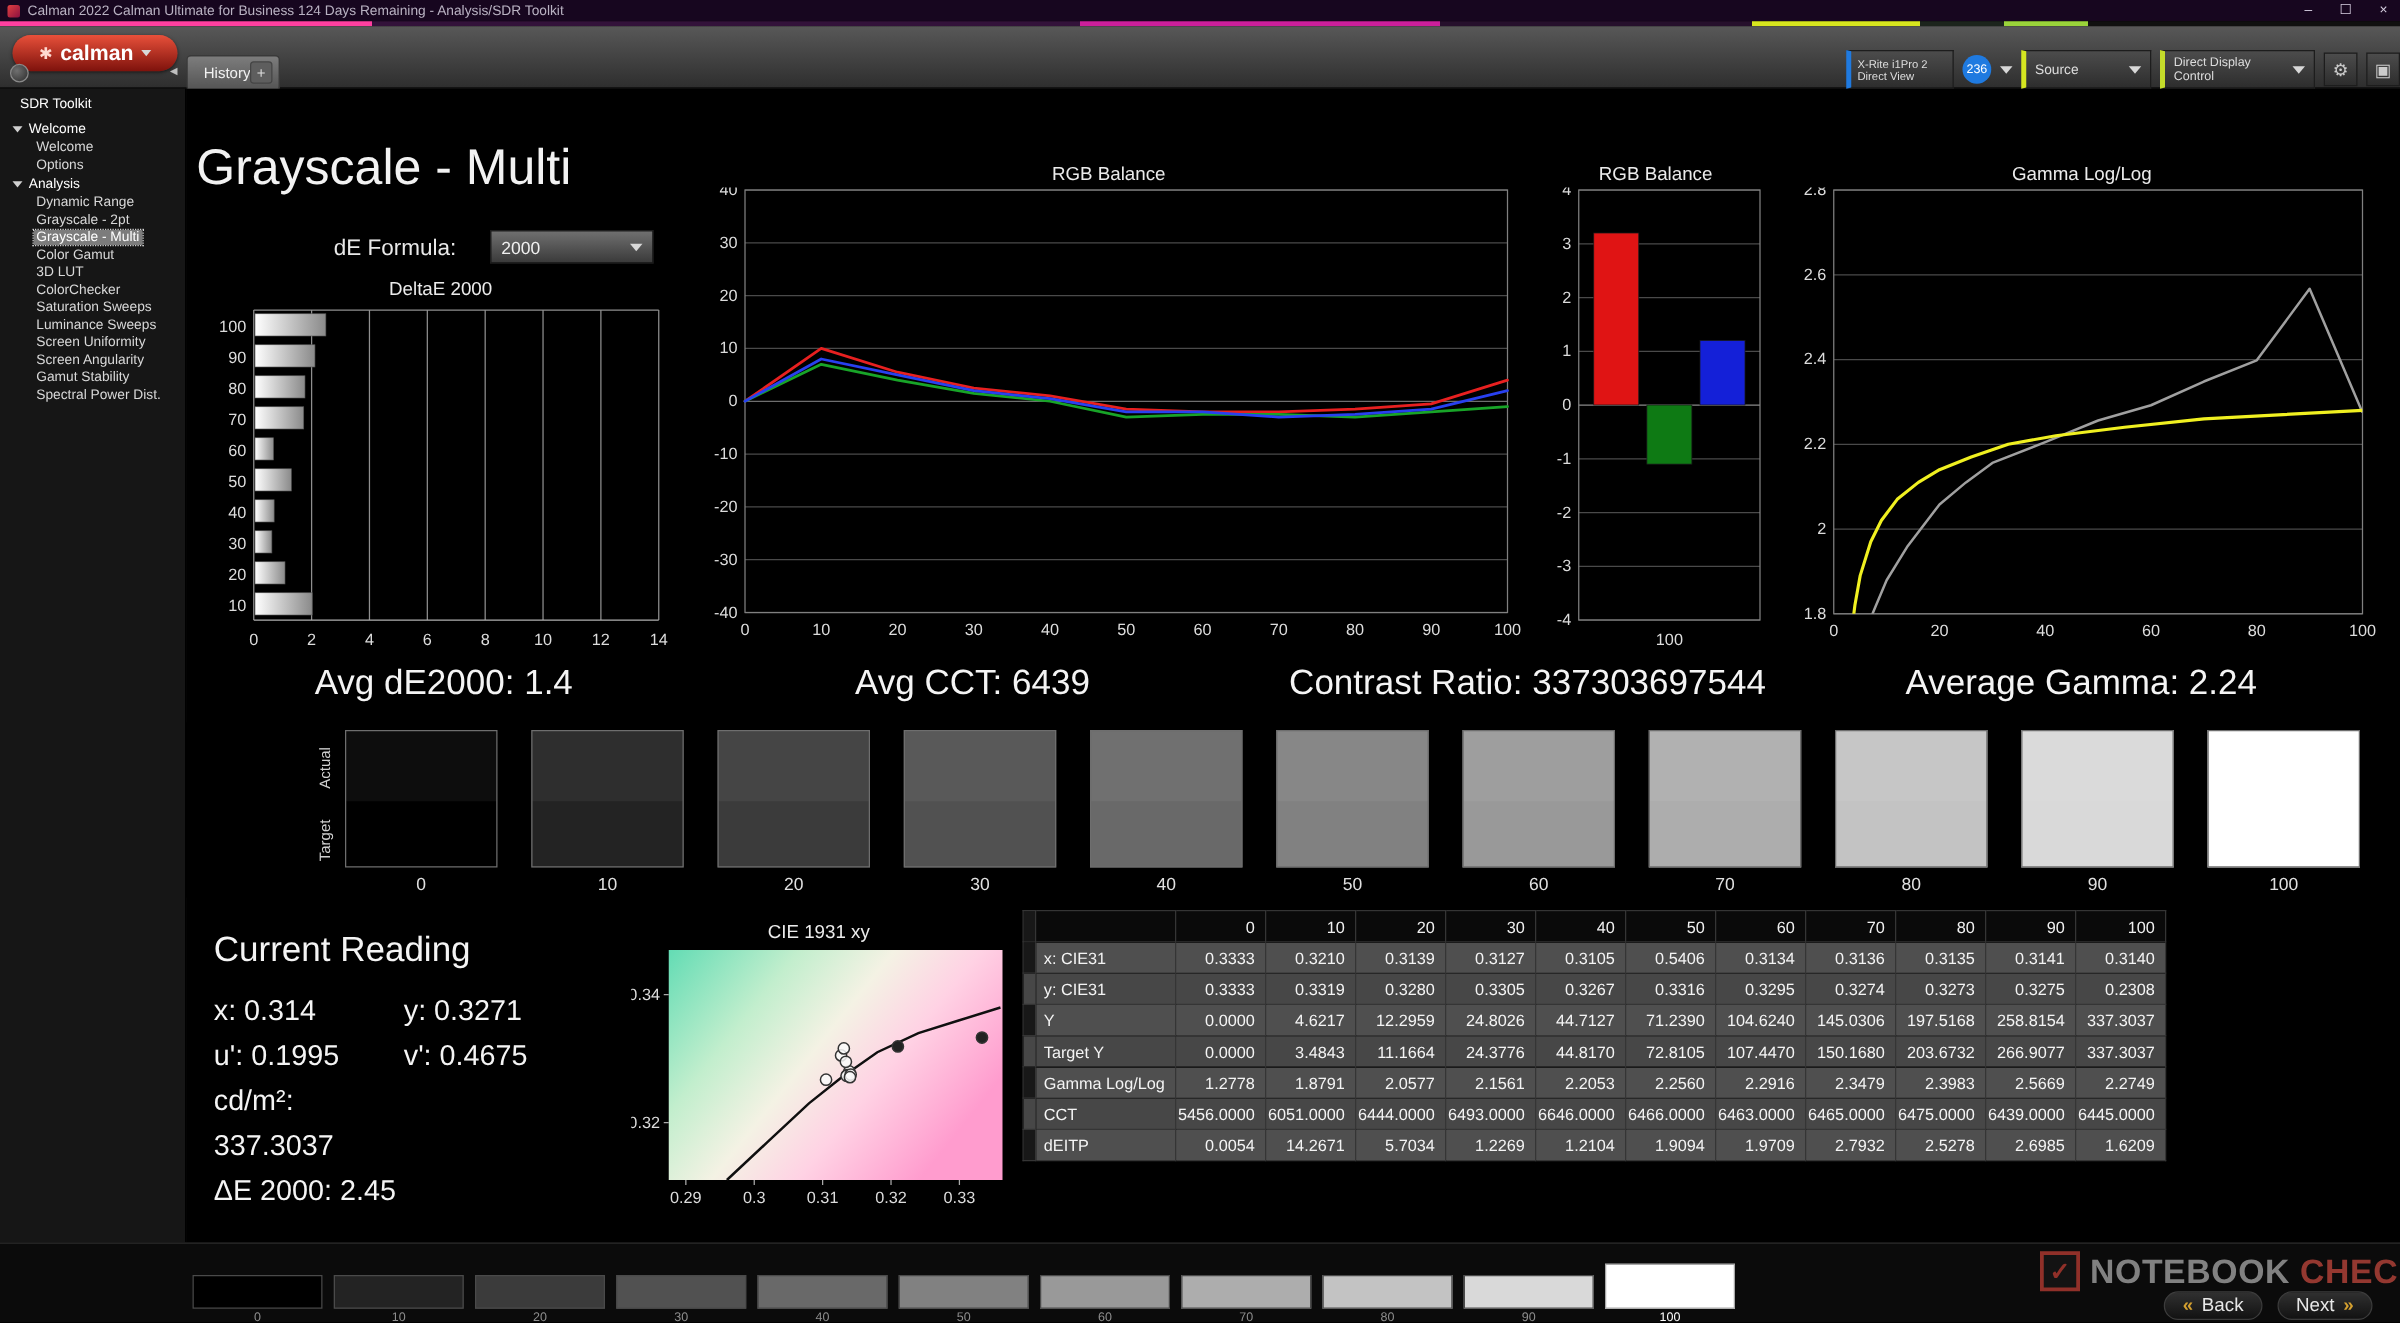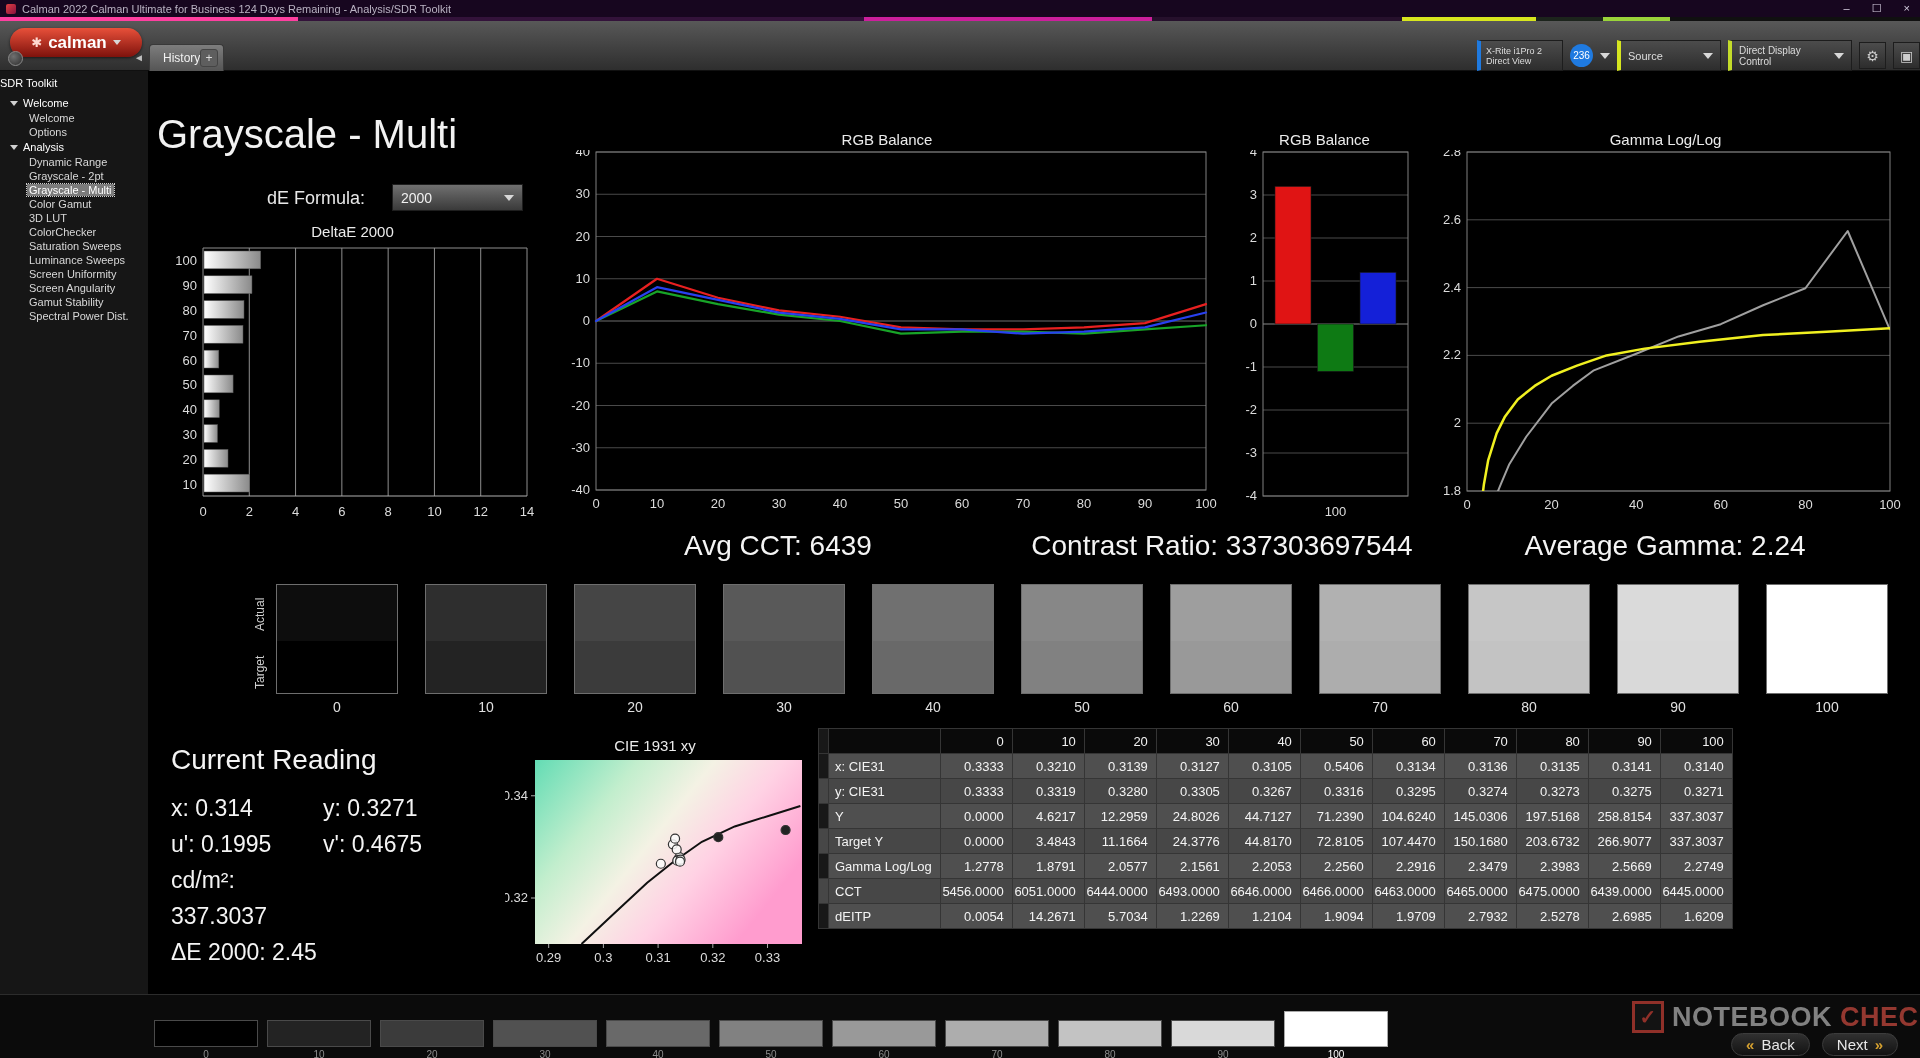--- a/index.html
+++ b/index.html
@@ -58,21 +58,21 @@
   .tb-btn.ddc{width:124px;border-left:4px solid #c4dc2a;font-size:10px;}
   .icon-btn{width:27px;height:27px;background:linear-gradient(#4c4c4c,#2d2d2d);border:1px solid #1d1d1d;
        color:#ccc;font-size:14px;display:flex;align-items:center;justify-content:center;cursor:pointer;}
   .dd-arrow{width:0;height:0;border-left:5px solid transparent;border-right:5px solid transparent;
        border-top:6px solid #d8d8d8;display:inline-block;}
   .dd-arrow.small{border-left-width:4px;border-right-width:4px;border-top-width:5px;}
 
   
   .sidebar{position:absolute;left:0;top:71px;width:149px;height:923px;background:#161616;
        border-right:1px solid #000;}
-  .sidebar-header{color:#fff;font-size:11px;padding:6px 8px 6px 0;}
+  .sidebar-header{color:#fff;font-size:11px;padding:6px 8px 6px 16px;}
   .tree-group{display:flex;align-items:center;gap:5px;padding:2px 4px 2px 10px;color:#fff;
        font-size:11px;height:16px;cursor:pointer;}
   .tri{width:0;height:0;border-left:4px solid transparent;border-right:4px solid transparent;
        border-top:5px solid #d0d0d0;}
   .tree-item{padding:1px 2px 1px 27px;color:#d8d8d8;font-size:11px;line-height:12px;cursor:pointer;
        white-space:nowrap;}
   .tree-item span{padding:0 2px;}
   .tree-item.sel span{background:#7c7c7c;color:#fff;outline:1px dotted #cfcfcf;}
 
   
@@ -371,20 +371,21 @@
         <text x="208.20000000000002" y="359" text-anchor="middle" fill="#dcdcdc" font-size="13">40</text>
         <text x="292.79999999999995" y="359" text-anchor="middle" fill="#dcdcdc" font-size="13">60</text>
         <text x="377.40000000000003" y="359" text-anchor="middle" fill="#dcdcdc" font-size="13">80</text>
         <text x="462" y="359" text-anchor="middle" fill="#dcdcdc" font-size="13">100</text>
         <rect x="39" y="2" width="423" height="339" fill="none" stroke="#808080"></rect>
         <polyline points="64.38,354.56 72.84,334.21999999999997 81.30000000000001,314.219 98.22,286.76000000000005 123.60000000000001,253.53800000000004 144.75,235.91000000000003 165.89999999999998,220.31599999999992 208.20000000000002,203.70499999999996 250.5,186.41600000000005 292.79999999999995,174.21200000000005 335.09999999999997,155.22800000000004 377.40000000000003,138.27799999999993 419.7,80.9869999999999 462,179.975" fill="none" stroke="#a0a0a0" stroke-width="2" stroke-linejoin="round" clip-path="url(#gclip)"></polyline>
         <polyline points="47.46,425.75 51.69,368.12 55.92,334.21999999999997 60.150000000000006,310.49000000000007 68.61,283.37 77.07,266.42 89.75999999999999,249.47000000000003 106.68,235.91000000000003 123.60000000000001,225.73999999999992 148.98000000000002,215.57 178.59,205.39999999999992 216.66,198.61999999999992 271.65,191.83999999999992 335.09999999999997,185.06000000000006 398.55,181.66999999999996 462,178.28000000000003" fill="none" stroke="#f0f020" stroke-width="2.5" stroke-linejoin="round" clip-path="url(#gclip)"></polyline>
       </svg>
   </div>
 
+  <div class="stat" style="left:155px;width:400px;">Avg dE2000: 1.4</div>
   <div class="stat" style="left:578px;width:400px;">Avg CCT: 6439</div>
   <div class="stat" style="left:972px;width:500px;">Contrast Ratio: 337303697544</div>
   <div class="stat" style="left:1465px;width:400px;">Average Gamma: 2.24</div>
 
   <div class="strip">
     <div class="rot" style="top:8px;height:56px;">Actual</div>
     <div class="rot" style="top:66px;height:56px;">Target</div>
     <div id="swatch-row">
         <div class="sw-wrap">
           <div class="sw-box" style="background: rgb(0, 0, 0);">
@@ -571,21 +572,21 @@
             <td>0.3333</td>
             <td>0.3319</td>
             <td>0.3280</td>
             <td>0.3305</td>
             <td>0.3267</td>
             <td>0.3316</td>
             <td>0.3295</td>
             <td>0.3274</td>
             <td>0.3273</td>
             <td>0.3275</td>
-            <td>0.3271</td>
+            <td>0.2308</td>
           </tr>
           <tr>
             <td class="gut"></td>
             <td class="lbl">Y</td>
             <td>0.0000</td>
             <td>4.6217</td>
             <td>12.2959</td>
             <td>24.8026</td>
             <td>44.7127</td>
             <td>71.2390</td>

